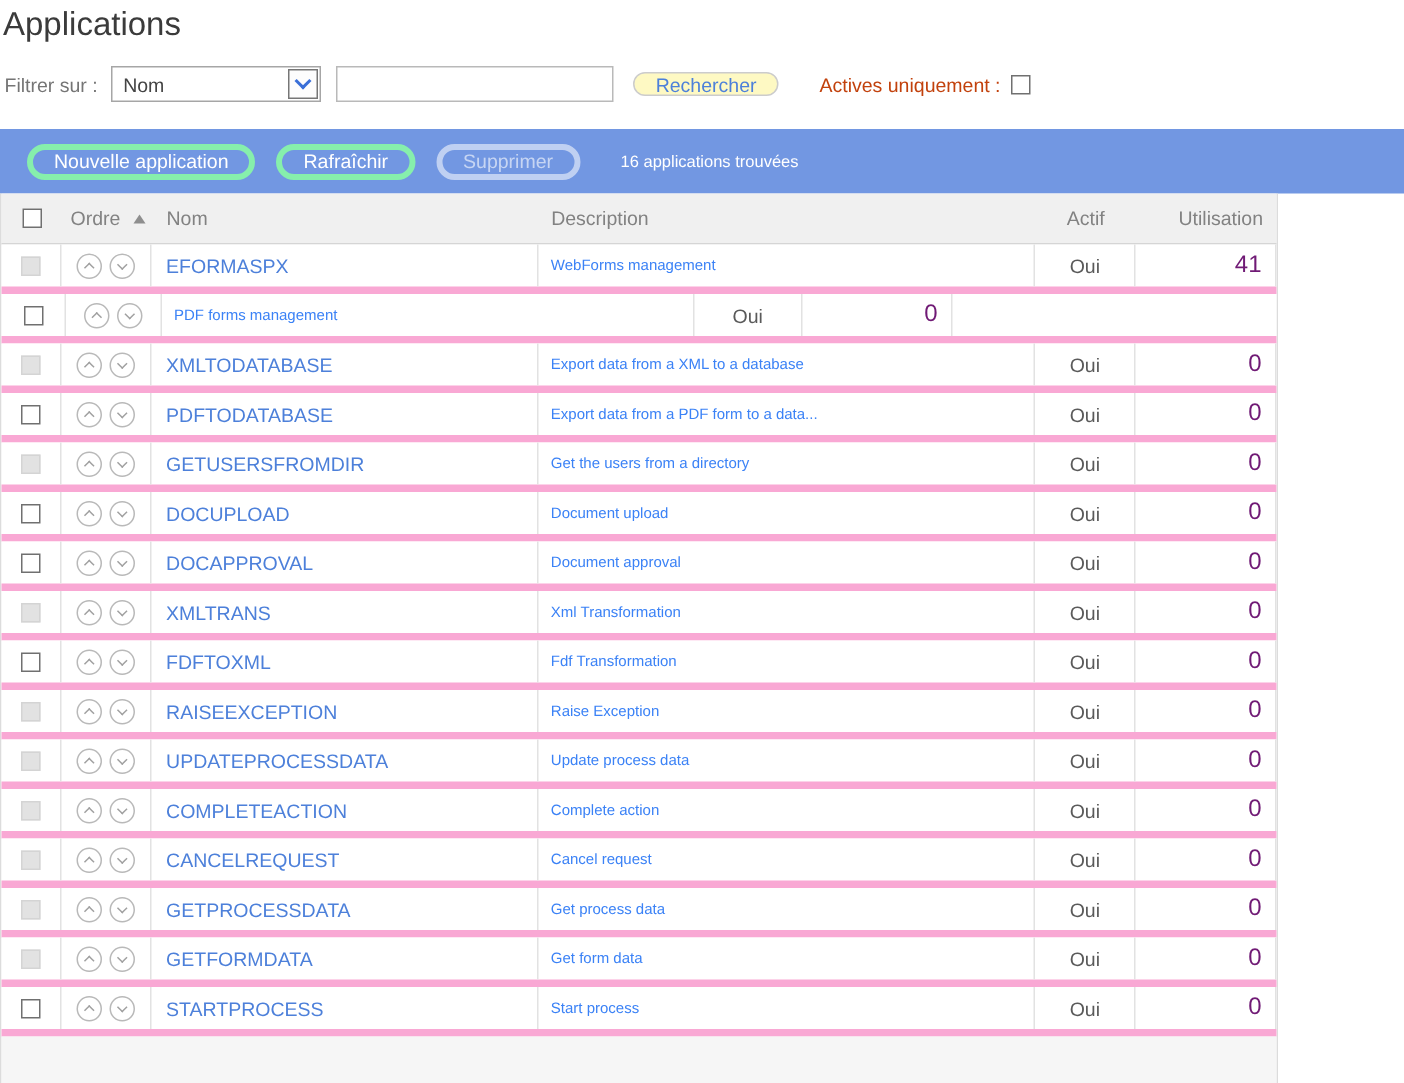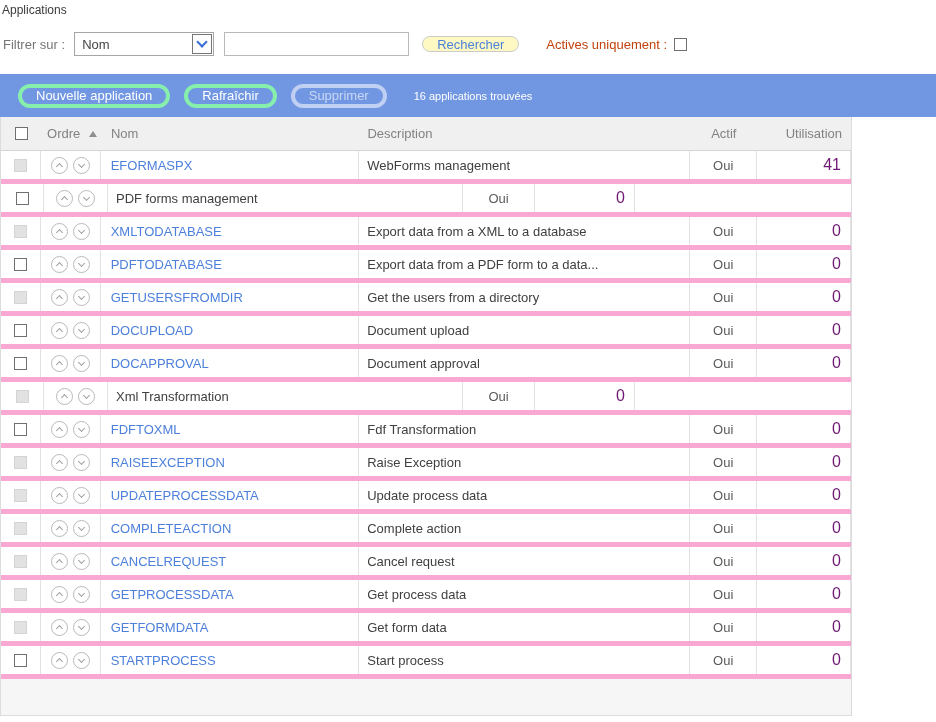--- a/index.html
+++ b/index.html
@@ -1,18 +1,18 @@
 <!DOCTYPE html>
 <html style="--accent-toolbar: #7297e2; --accent-link: #4d80da;"><head>
 <meta charset="utf-8">
 <style>
   * { margin:0; padding:0; box-sizing:border-box; }
   html,body { width:936px; height:722px; background:#fff; font-family:"Liberation Sans", sans-serif; overflow:hidden; }
 
-  .page-title { font-size:12px; font-weight:400; color:#3b3b3b; margin:3px 0 0 2px; }
+  .page-title { font-size:22px; font-weight:400; color:#3b3b3b; margin:3px 0 0 2px; }
 
   
   .filter-row { display:flex; align-items:center; height:24px; margin:15px 0 0 3px; }
   .filter-label { font-size:13px; color:#757575; margin-right:9px; }
   .select-box { width:140px; height:24px; border:1px solid #a6a6a6; background:#fff; display:flex; align-items:center; justify-content:space-between; padding-left:7px; cursor:default; }
   .select-value { font-size:13px; color:#444; }
   .select-arrow-box { width:20px; height:20px; border:1px solid #767676; margin-right:1px; display:flex; align-items:center; justify-content:center; background:#fdfdfd; }
   .select-chev { width:8px; height:8px; border-left:2px solid #3a6fd8; border-bottom:2px solid #3a6fd8; transform:rotate(-45deg); margin-top:-4px; }
   .search-input { width:185px; height:24px; border:1px solid #b9b9b9; margin-left:10px; padding:0 6px; font-size:13px; color:#444; font-family:"Liberation Sans", sans-serif; outline:none; }
   .search-btn { height:16px; margin-left:13px; padding:0 14px; background:#fef9c3; border:1px solid #ccc; border-radius:12px; color:var(--accent-link,#3e7edc); font-size:13px; font-family:"Liberation Sans", sans-serif; cursor:pointer; }
@@ -35,21 +35,21 @@
   .h-nom { width:277px; padding-left:10px; }
   .h-desc { width:355px; padding-left:8px; }
   .h-actif { width:72px; text-align:center; }
   .h-util { width:100px; text-align:right; padding-right:9px; }
 
   .tr { height:33px; display:flex; align-items:center; background:#fff; border-bottom:5px solid #f9a8d4; }
   .td { height:100%; display:flex; align-items:center; border-right:1px solid #e2e2e2; }
   .td-check { width:43px; justify-content:center; }
   .td-ordre { width:64px; justify-content:center; gap:5px; }
   .td-nom { width:277px; padding-left:10px; }
-  .td-desc { width:355px; padding-left:8px; font-size:13px; color:#404040; }
+  .td-desc { width:355px; padding-left:8px; font-size:10px; color:#3b82f6; }
   .td-actif { width:72px; justify-content:center; font-size:13px; color:#5a5a5a; }
   .td-util { width:100px; justify-content:flex-end; padding-right:9px; font-size:16px; color:#701a75; }
   .td-fill { flex:1; border-right:0; }
 
   .cb-disabled { background:#e2e2e2; border:1px solid #d4d4d4; }
   .circle-btn { width:17px; height:17px; border:1px solid #b9b9b9; border-radius:50%; display:flex; align-items:center; justify-content:center; background:#fff; cursor:pointer; }
   .chev { width:5px; height:5px; border-left:1.5px solid #a0a0a0; border-top:1.5px solid #a0a0a0; }
   .chev.up { transform:rotate(45deg); margin-top:3px; }
   .chev.down { transform:rotate(225deg); margin-top:-2px; }
 
@@ -248,20 +248,23 @@
           <span class="checkbox cb-disabled"></span>
         </div>
     <div class="td td-ordre">
       <span class="circle-btn">
             <span class="chev up"></span>
           </span>
       <span class="circle-btn">
             <span class="chev down"></span>
           </span>
     </div>
+    <div class="td td-nom">
+          <a class="app-link">XMLTRANS</a>
+        </div>
     <div class="td td-desc">Xml Transformation</div>
     <div class="td td-actif">Oui</div>
     <div class="td td-util">0</div>
     <div class="td td-fill"></div>
   </div>
 
   <div class="tr">
     <div class="td td-check">
           <span class="checkbox"></span>
         </div>

